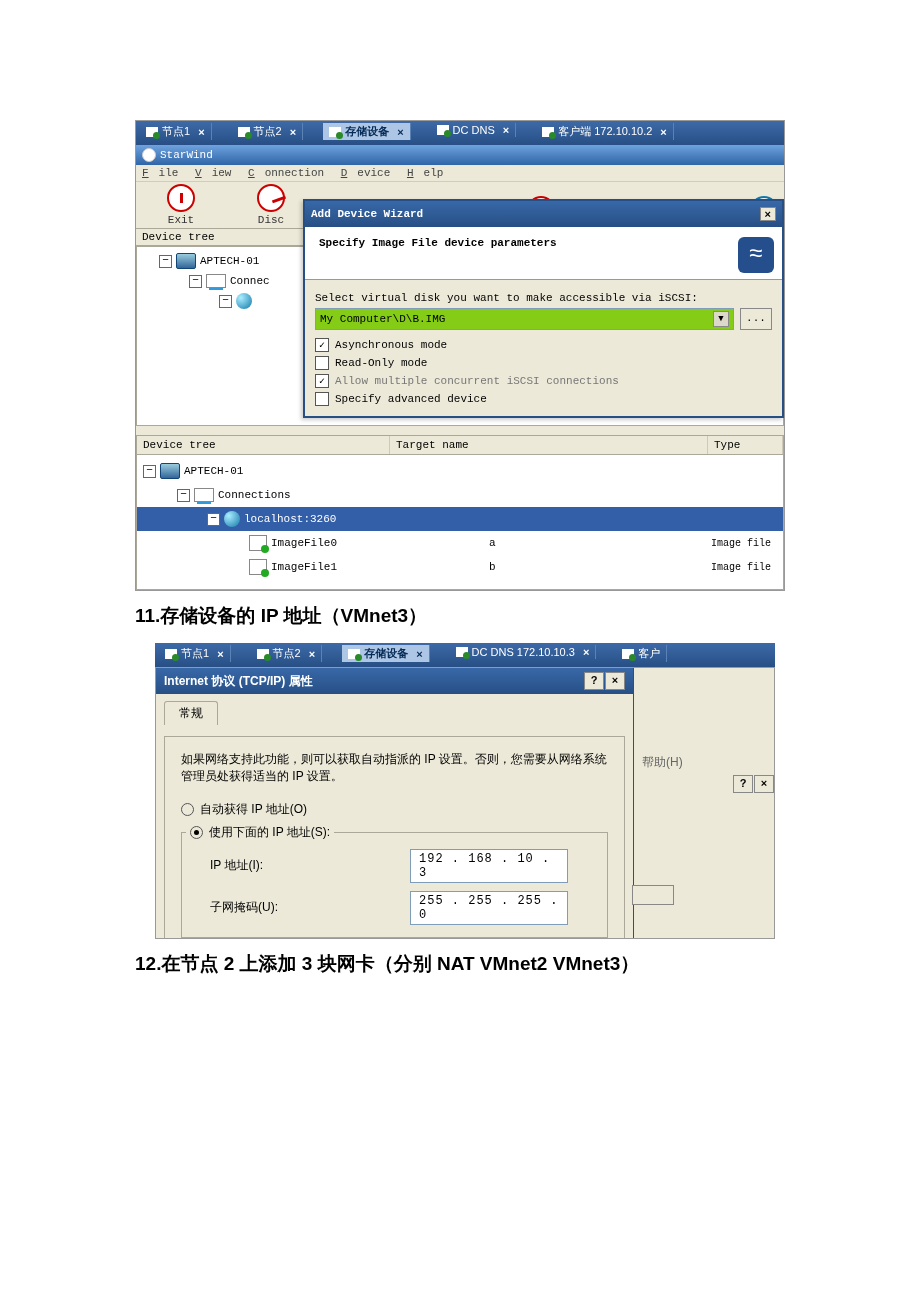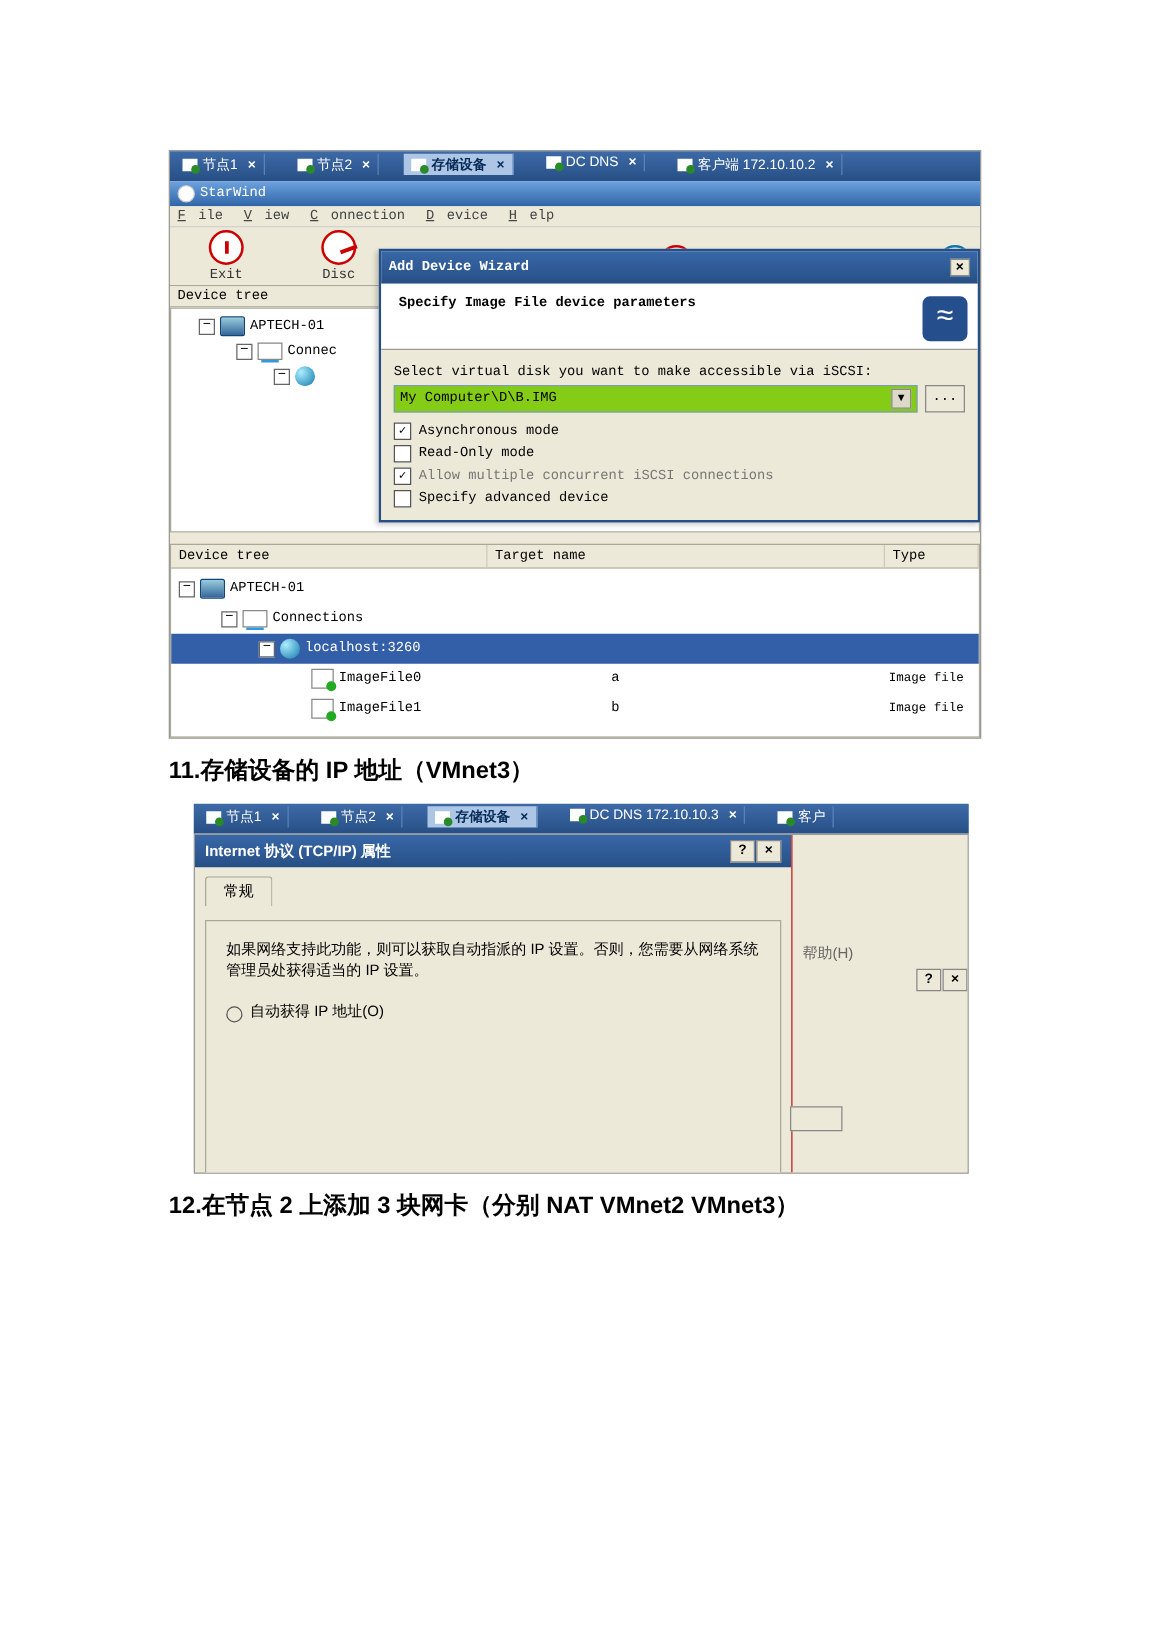--- a/index.html
+++ b/index.html
@@ -290,21 +290,21 @@
     top: 1px;
   }
   .dlg-body {
     margin: 12px 8px;
     background: #ece9d8;
     border: 1px solid #aca899;
     padding: 14px 16px;
     height: 190px;
   }
   .desc { font-size: 12px; line-height: 1.4; margin-bottom: 16px; }
-  .radio-row { display: flex; align-items: flex-end; gap: 6px; margin-bottom: 6px; }
+  .radio-row { display: flex; align-items: center; gap: 6px; margin-bottom: 6px; }
   .radio { width: 11px; height: 11px; border: 1px solid #555; border-radius: 50%; display: inline-flex; align-items: center; justify-content: center; }
   .radio.on::after { content: ""; width: 5px; height: 5px; background: #000; border-radius: 50%; }
   fieldset.ip-group {
     border: 1px solid #aca899;
     margin: 0;
     padding: 8px 12px 4px 4px;
   }
   fieldset.ip-group legend { padding: 0 4px; }
   .ip-row { display: flex; align-items: center; margin-bottom: 8px; gap: 40px;}
   .ip-lbl { width: 160px; padding-left: 24px; }
@@ -547,20 +547,36 @@
       </div>
       <div class="tabset">
         <span class="tabbtn">常规</span>
       </div>
       <div class="dlg-body">
         <div class="desc">如果网络支持此功能，则可以获取自动指派的 IP 设置。否则，您需要从网络系统管理员处获得适当的 IP 设置。</div>
         <div class="radio-row">
           <span class="radio"></span>
           <span>自动获得 IP 地址(O)</span>
         </div>
+        <fieldset class="ip-group">
+          <legend>
+            <span class="radio-row" style="margin:0;">
+              <span class="radio on"></span>
+              <span>使用下面的 IP 地址(S):</span>
+            </span>
+          </legend>
+          <div class="ip-row">
+            <span class="ip-lbl">IP 地址(I):</span>
+            <span class="ip-field">192 . 168 .  10  .  3</span>
+          </div>
+          <div class="ip-row">
+            <span class="ip-lbl">子网掩码(U):</span>
+            <span class="ip-field">255 . 255 . 255 .  0</span>
+          </div>
+        </fieldset>
       </div>
     </div>
     <div class="s2-right">
       <div class="s2-right-inner">
         <span>帮助(H)</span>
         <div class="dlg-btns" style="justify-content:flex-end;margin-top:4px;">
           <span class="dlg-btn">?</span>
           <span class="dlg-btn">×</span>
         </div>
         <div class="minibox"></div>

